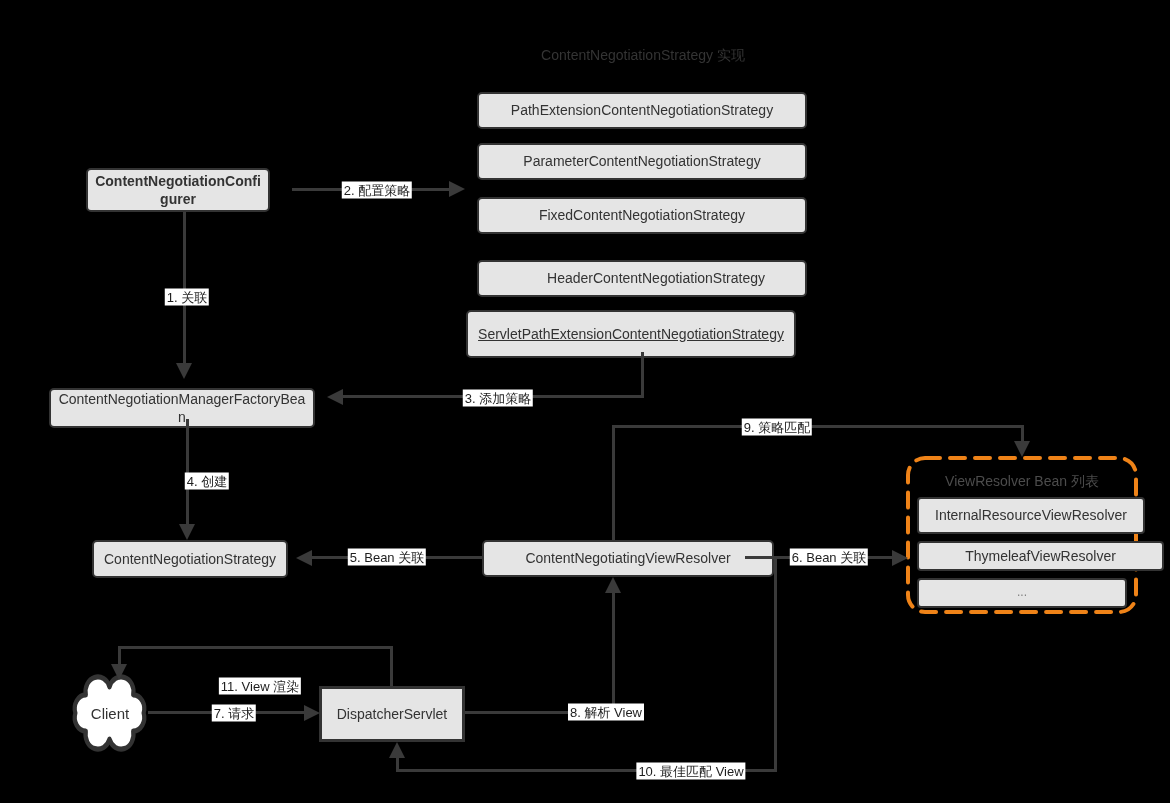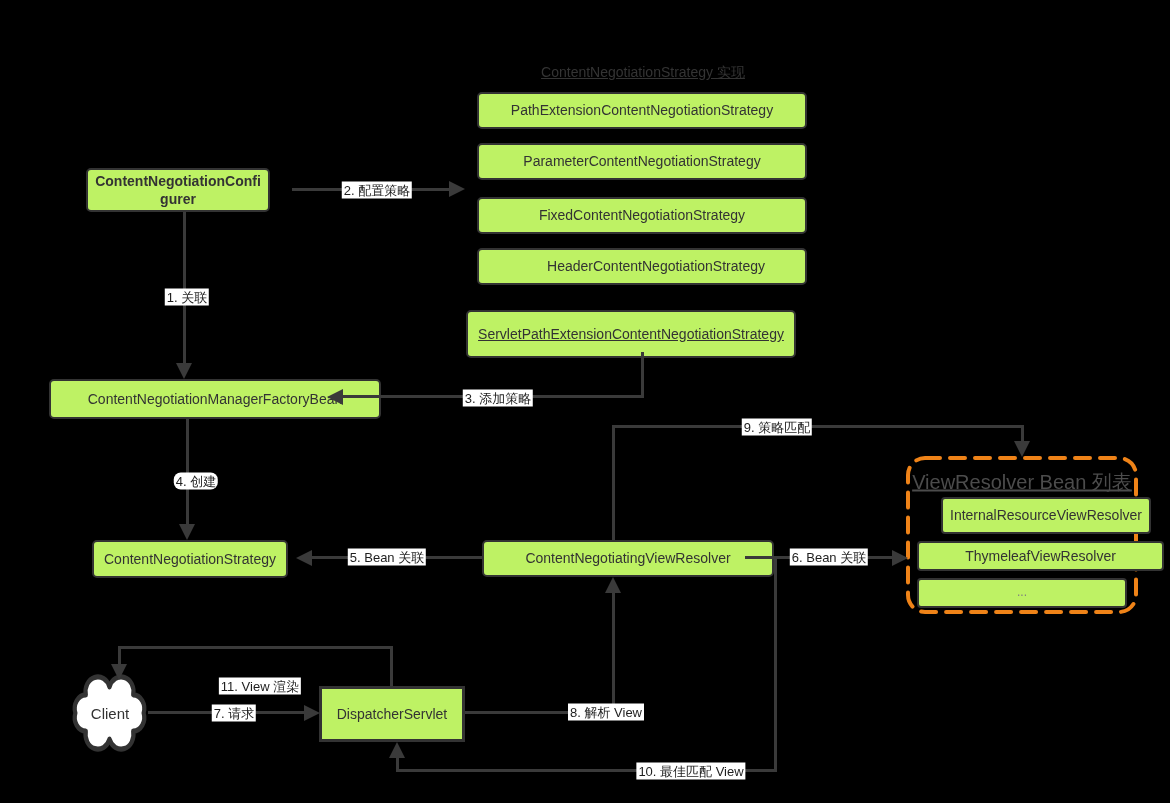--- a/index.html
+++ b/index.html
@@ -1,21 +1,21 @@
 <!DOCTYPE html>
 <html><head>
 <meta charset="utf-8">
 <style>
   html,body { margin:0; padding:0; background:#000; }
   .stage {
     position:relative; width:1170px; height:803px; background:#000;
     font-family:"Liberation Sans","DejaVu Sans",sans-serif; overflow:hidden;
   }
   .box {
-    position:absolute; background:#bef264; border:2px solid #333; border-radius:5px;
+    position:absolute; background:#e5e5e5; border:2px solid #333; border-radius:5px;
     color:#333; font-size:14px; line-height:1.3; display:flex; align-items:center;
     justify-content:center; text-align:center; word-break:break-all;
     box-sizing:border-box; padding:1px 4px;
   }
   .box.sq { border-radius:0; border-width:3px; }
   .box.inner { border-radius:4px; }
   .dots { color:#808080; font-size:12px; }
   .h, .v { position:absolute; background:#3a3a3a; }
   .h { height:3px; } .v { width:3px; }
   .ar { position:absolute; width:0; height:0; border-style:solid; border-color:transparent; }
@@ -25,43 +25,43 @@
   .ar.u { border-width:0 8px 16px 8px; border-bottom-color:#3a3a3a; }
   .elabel {
     position:absolute; transform:translate(-50%,-50%); background:#fff; color:#1e1e1e;
     font-size:13px; line-height:17px; padding:0 2px; white-space:nowrap; z-index:5;
   }
   .dtitle {
     position:absolute; transform:translate(-50%,-50%); font-size:14px;
     color:#343434; white-space:nowrap;
   }
   .gtitle {
-    position:absolute; transform:translate(-50%,-50%); font-size:20px;
-    color:#4c4c4c; white-space:nowrap;text-decoration:underline;
+    position:absolute; transform:translate(-50%,-50%); font-size:14px;
+    color:#4c4c4c; white-space:nowrap;
   }
   .cloud-label {
     position:absolute; transform:translate(-50%,-50%); color:#333; font-size:15px;
   }
   svg { position:absolute; }
 </style>
 </head>
 <body>
 
 <div class="stage">
 
-  <div class="dtitle" style="left:643px; top:73px;text-decoration:underline;">ContentNegotiationStrategy 实现</div>
+  <div class="dtitle" style="left:643px; top:56px;">ContentNegotiationStrategy 实现</div>
 
   <div class="box" style="left:477px; top:92px;  width:330px; height:37px;">PathExtensionContentNegotiationStrategy</div>
   <div class="box" style="left:477px; top:143px; width:330px; height:37px;">ParameterContentNegotiationStrategy</div>
   <div class="box" style="left:477px; top:197px; width:330px; height:37px;">FixedContentNegotiationStrategy</div>
-  <div class="box" style="left:477px; top:248px; width:330px; height:37px;padding-left:32px;">HeaderContentNegotiationStrategy</div>
+  <div class="box" style="left:477px; top:260px; width:330px; height:37px;padding-left:32px;">HeaderContentNegotiationStrategy</div>
   <div class="box" style="left:466px; top:310px; width:330px; height:48px;text-decoration:underline;">ServletPathExtensionContentNegotiationStrategy</div>
 
   <div class="box" style="left:86px; top:168px; width:184px; height:44px;font-weight:bold;">ContentNegotiationConfigurer</div>
-  <div class="box" style="left:49px; top:379px; width:332px; height:40px;">ContentNegotiationManagerFactoryBean</div>
+  <div class="box" style="left:49px; top:388px; width:266px; height:40px;">ContentNegotiationManagerFactoryBean</div>
   <div class="box" style="left:92px; top:540px; width:196px; height:38px;">ContentNegotiationStrategy</div>
 
   <div class="box" style="left:482px; top:540px; width:292px; height:37px;">ContentNegotiatingViewResolver</div>
   <div class="box sq" style="left:319px; top:686px; width:146px; height:56px;">DispatcherServlet</div>
 
   <svg style="left:64px; top:671px;" width="91" height="84" viewBox="0 0 96 74" preserveAspectRatio="none">
     <path d="M 84 37
              A 12 12 0 0 1 73 53
              A 13 13 0 0 1 48 60
              A 13 13 0 0 1 23 53
@@ -70,40 +70,40 @@
              A 13 13 0 0 1 48 14
              A 13 13 0 0 1 73 21
              A 12 12 0 0 1 84 37 Z" fill="#ffffff" stroke="#333333" stroke-width="4.5" stroke-linejoin="round"></path>
   </svg>
   <div class="cloud-label" style="left:110px; top:713px;">Client</div>
 
   <svg style="left:905px; top:455px;" width="234" height="160" viewBox="0 0 234 160">
     <rect x="3" y="3" width="228" height="154" rx="17" ry="17" fill="none" stroke="#ef8318" stroke-width="4" stroke-linecap="round" stroke-dasharray="15 10"></rect>
   </svg>
   <div class="gtitle" style="left:1022px; top:482px;">ViewResolver Bean 列表</div>
-  <div class="box inner" style="left:917px; top:497px; width:210px; height:37px;margin-left:24px;">InternalResourceViewResolver</div>
+  <div class="box inner" style="left:917px; top:497px; width:228px; height:37px;">InternalResourceViewResolver</div>
   <div class="box inner" style="left:917px; top:541px; width:247px; height:30px;">ThymeleafViewResolver</div>
   <div class="box inner dots" style="left:917px; top:578px; width:210px; height:30px;">...</div>
 
   <div class="v" style="left:183px; top:212px; height:151px;"></div>
   <div class="ar d" style="left:176px; top:363px;"></div>
   <div class="elabel" style="left:187px; top:297px;">1. 关联</div>
 
   <div class="h" style="left:292px; top:188px; width:157px;"></div>
   <div class="ar r" style="left:449px; top:181px;"></div>
   <div class="elabel" style="left:377px; top:190px;">2. 配置策略</div>
 
   <div class="v" style="left:641px; top:352px; height:46px;"></div>
   <div class="h" style="left:343px; top:395px; width:301px;"></div>
   <div class="ar l" style="left:327px; top:389px;"></div>
   <div class="elabel" style="left:498px; top:398px;text-align:right;">3. 添加策略</div>
 
   <div class="v" style="left:186px; top:419px; height:105px;"></div>
   <div class="ar d" style="left:179px; top:524px;"></div>
-  <div class="elabel" style="left:196px; top:481px;border-radius:7px;">4. 创建</div>
+  <div class="elabel" style="left:207px; top:481px;">4. 创建</div>
 
   <div class="h" style="left:312px; top:556px; width:170px;"></div>
   <div class="ar l" style="left:296px; top:550px;"></div>
   <div class="elabel" style="left:387px; top:557px;">5. Bean 关联</div>
 
   <div class="h" style="left:745px; top:556px; width:147px;"></div>
   <div class="ar r" style="left:892px; top:550px;"></div>
   <div class="elabel" style="left:829px; top:557px;">6. Bean 关联</div>
 
   <div class="v" style="left:612px; top:427px; height:113px;"></div>

